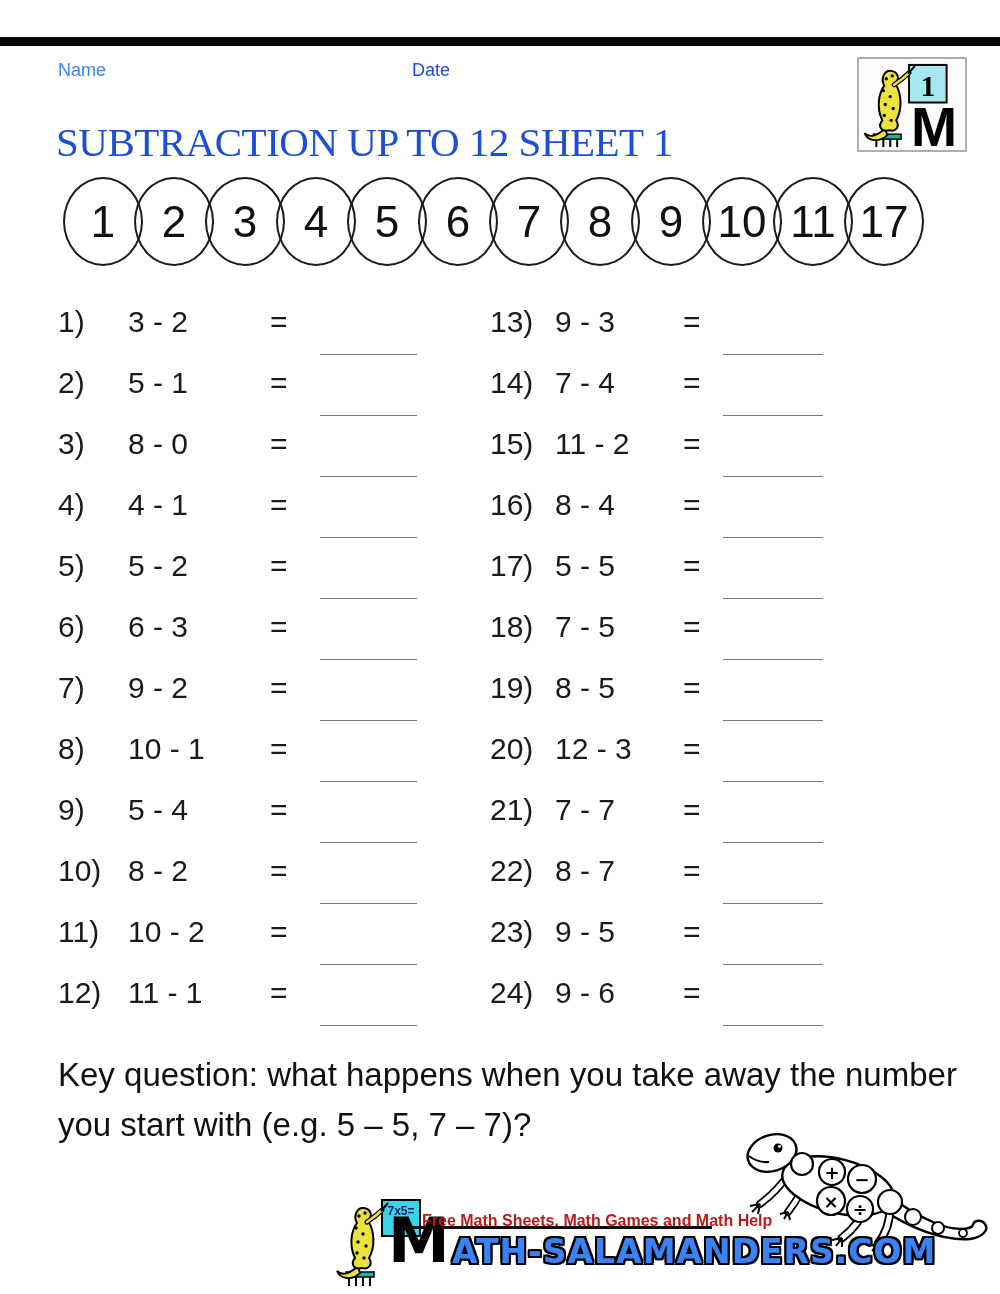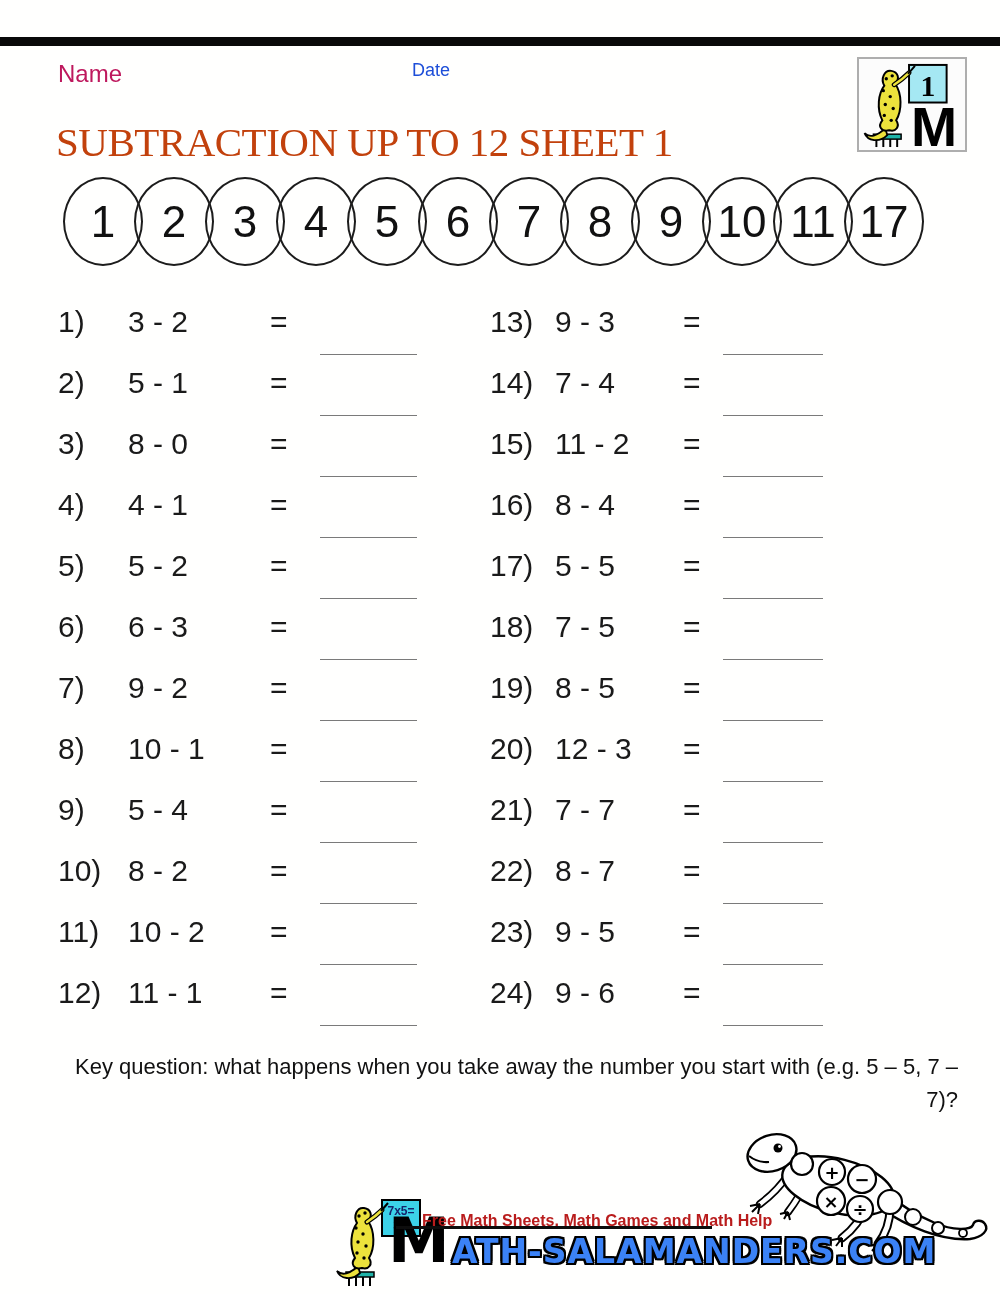--- a/index.html
+++ b/index.html
@@ -7,31 +7,31 @@
   .page {
     position:relative; width:1000px; height:1294px; background:#fffffe;
     font-family:"Liberation Sans", sans-serif; color:#141414; overflow:hidden;
   }
   
   .top-rule {
     position:absolute; left:0; top:37px; width:1000px; height:2px;
     border-top:6px solid #090909; border-bottom:3px solid #090909; background:#fff;
   }
   
-  .name-label { position:absolute; left:58px; top:60px; font-size:24px; color:#be185d; }
+  .name-label { position:absolute; left:58px; top:60px; font-size:18px; color:#3b82f6; }
   .date-label { position:absolute; left:412px; top:60px; font-size:18px; color:#1d4ed8; }
   
   .badge { position:absolute; left:857px; top:57px; width:110px; height:95px;
     border:2px solid #aeaeae; background:#fcfcfc; }
   .badge svg { display:block; }
   
   .title {
     position:absolute; left:56px; top:118px;
     font-family:"Liberation Serif", serif; font-weight:500;
-    font-size:41px; letter-spacing:-0.5px; color:#c2410c; white-space:nowrap;
+    font-size:41px; letter-spacing:-0.5px; color:#1d4ed8; white-space:nowrap;
   }
   
   .number-line { position:absolute; left:63px; top:177px; display:flex; }
   .circle {
     width:80px; height:89px; border:2px solid #1c1c1c; border-radius:50%;
     background:transparent; display:flex; align-items:center; justify-content:center;
     margin-left:-9px; font-size:44px; color:#111;
   }
   .circle:first-child { margin-left:0; }
   
@@ -45,21 +45,21 @@
   .pline  { position:absolute; top:49px; border-bottom:1.5px solid #7a7a7a; }
   .pcol.left  .pexpr { left:70px; }
   .pcol.left  .peq   { left:212px; }
   .pcol.left  .pline { left:262px; width:97px; }
   .pcol.right .pexpr { left:65px; }
   .pcol.right .peq   { left:193px; }
   .pcol.right .pline { left:233px; width:100px; }
   
   .key-question {
     position:absolute; left:58px; top:1050px; width:900px;
-    font-size:22px; line-height:1.5; color:#111;text-align:right;
+    font-size:33px; line-height:1.5; color:#111;
   }
   
   .salamander-art { position:absolute; left:738px; top:1120px; }
   
   .footer { position:absolute; left:0; top:1194px; width:872px; height:100px;padding-left:20px; }
   .footer-mini-logo { position:absolute; left:332px; top:2px; }
   .footer-m {
     position:absolute; left:388px; top:16px; font-size:62px; font-weight:bold;
     line-height:1; color:#000; font-family:"DejaVu Sans", sans-serif;
   }

